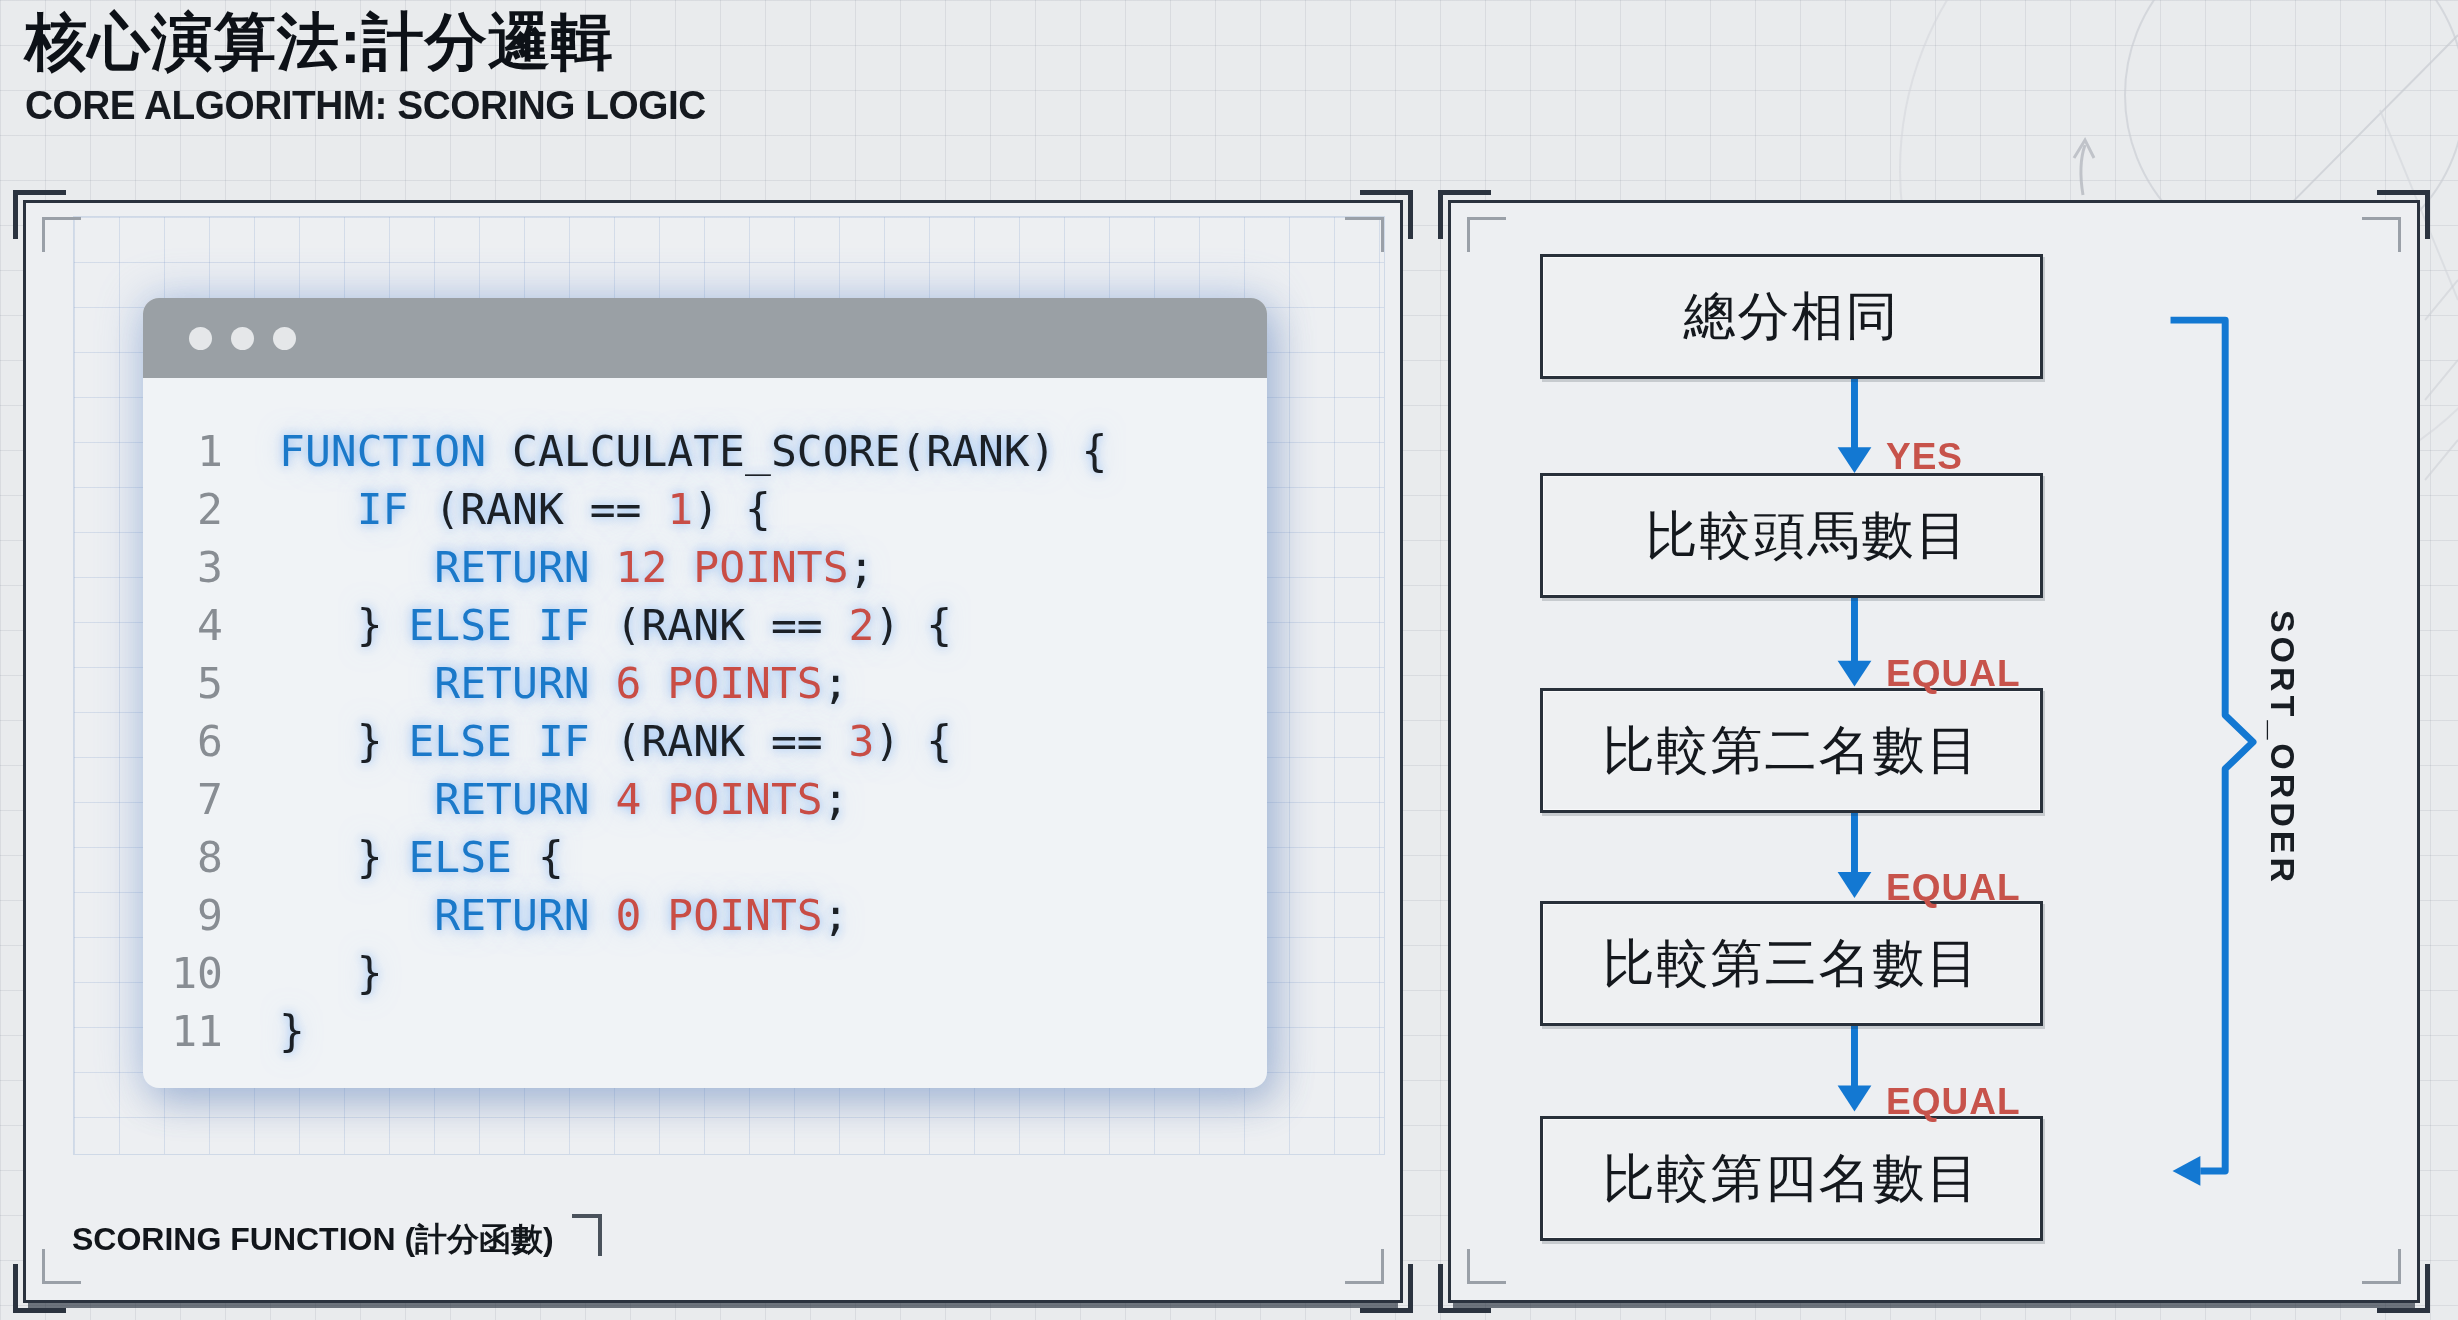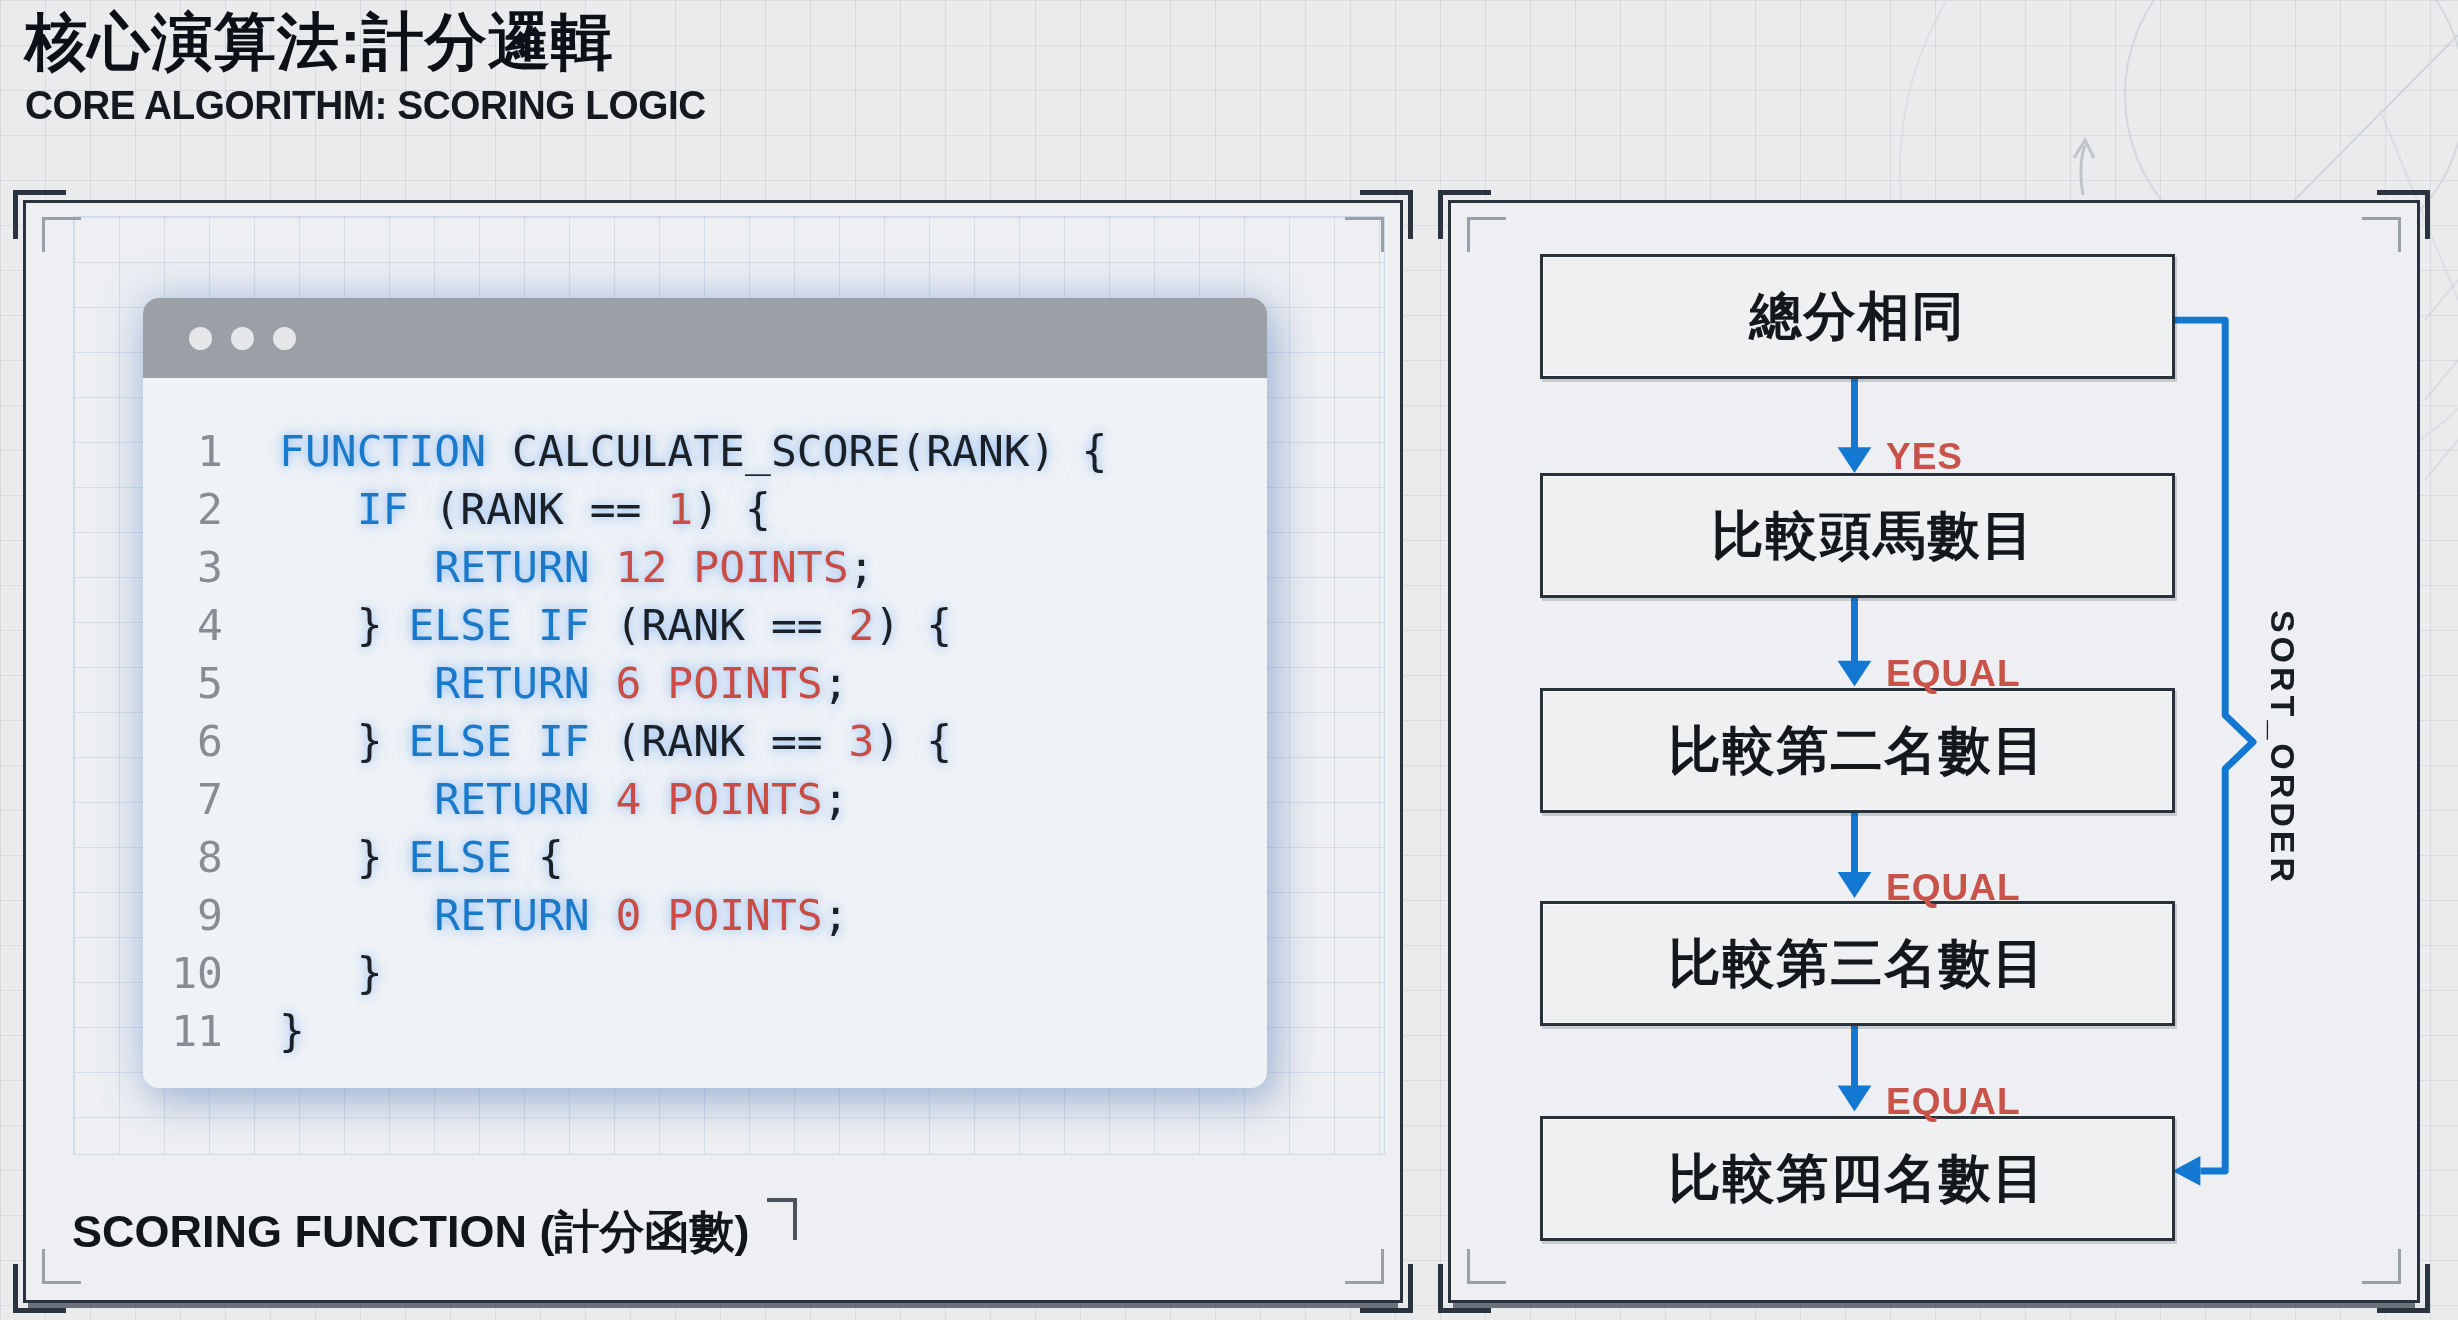--- a/index.html
+++ b/index.html
@@ -70,36 +70,36 @@
   .code-body{padding:44px 20px 0 0;}
   .code-line{display:flex;white-space:pre;font-family:"DejaVu Sans Mono","Liberation Mono",monospace;
     font-size:43px;line-height:58px;
     text-shadow:0 0 10px rgba(145,190,245,.95),0 0 24px rgba(145,190,245,.55);}
   .ln{width:80px;text-align:right;color:#888d93;margin-right:56px;flex:none;
       text-shadow:none;}
   .tok-kw{color:var(--kw);}
   .tok-num{color:var(--num);}
   .tok-pl{color:#1b2026;}
   .panel-caption{
-    position:absolute;left:46px;bottom:38px;font-size:45px;font-weight:700;color:#12161b;
+    position:absolute;left:46px;bottom:38px;font-size:32px;font-weight:700;color:#12161b;
     letter-spacing:0;display:flex;align-items:flex-start;
   }
   .cap-bracket{display:inline-block;width:26px;height:38px;margin-left:18px;margin-top:-4px;
     border-top:4px solid #4a525c;border-right:4px solid #4a525c;}
 
   
   .flow-lines{position:absolute;inset:0;width:100%;height:100%;}
   .blue-line{stroke:var(--blue);stroke-width:7px;fill:none;stroke-linejoin:round;}
   .blue-fill{fill:var(--blue);}
   .flow-box{
-    position:absolute;left:89px;width:635px;height:125px;box-sizing:border-box;
+    position:absolute;left:89px;width:503px;height:125px;box-sizing:border-box;
     background:#eef0f2;border:3px solid #28303a;
     box-shadow:2px 3px 0 rgba(30,38,50,.18), inset 0 0 0 1px rgba(255,255,255,.6);
     display:flex;align-items:center;justify-content:center;
-    font-size:52px;font-weight:700;color:#14181d;letter-spacing:2px;
+    font-size:52px;font-weight:400;color:#14181d;letter-spacing:2px;
   }
   .edge-label{
     position:absolute;left:435px;transform:translateY(-50%);
     font-size:37px;font-weight:700;color:var(--red);letter-spacing:1px;margin-top:31px;
   }
   .sort-order{
     position:absolute;left:812px;top:545px;transform:translateY(-50%);
     writing-mode:vertical-lr;font-size:34px;font-weight:600;color:#181d23;letter-spacing:4px;
     font-family:"Liberation Sans","DejaVu Sans",sans-serif;
   }

